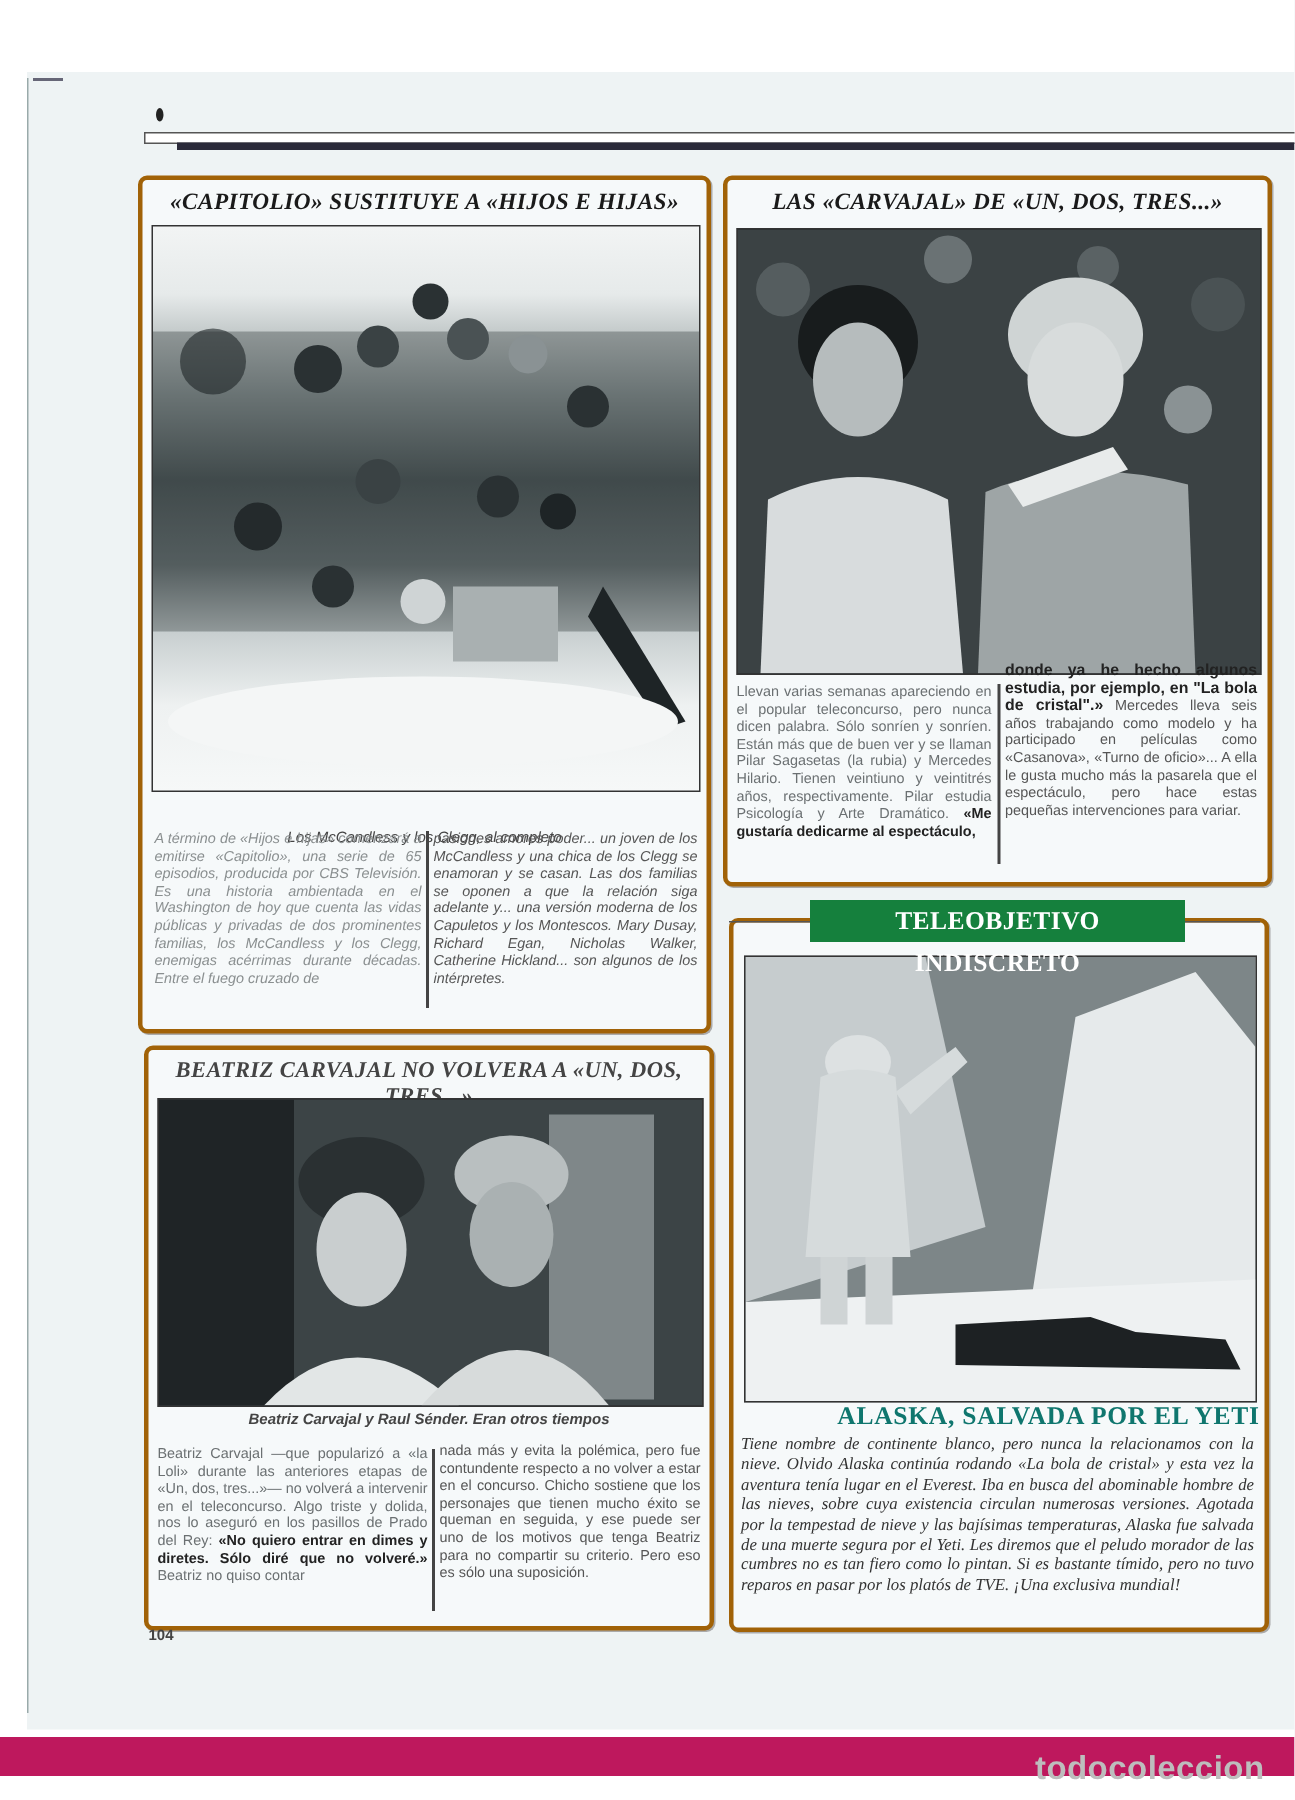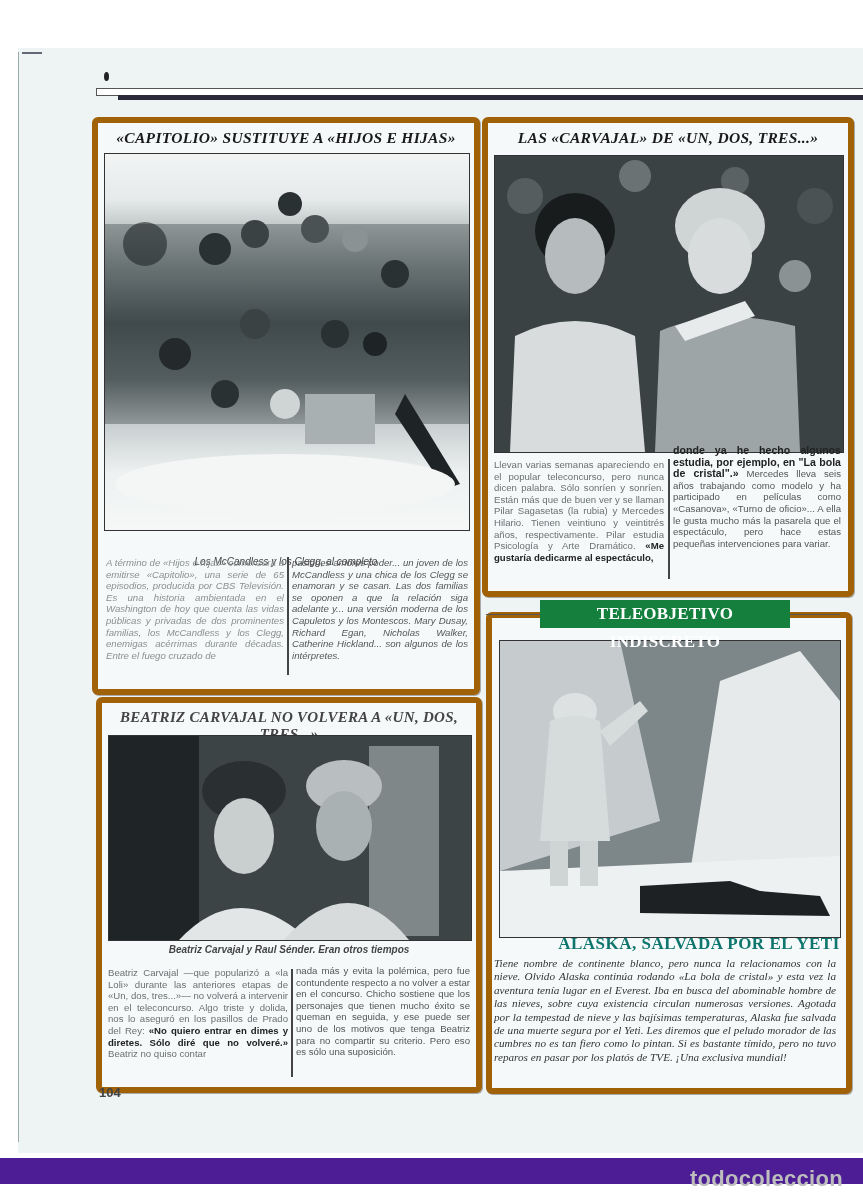--- a/index.html
+++ b/index.html
@@ -3,34 +3,34 @@
 <meta charset="utf-8">
 <style>
   html,body{margin:0;padding:0;}
   body{width:863px;height:1200px;position:relative;overflow:hidden;background:#ffffff;font-family:"Liberation Sans",sans-serif;}
   .page{position:absolute;left:18px;top:48px;width:845px;height:1105px;background:#eef3f4;}
   .page-edge{position:absolute;left:18px;top:52px;width:3px;height:1090px;border-left:1px solid #9aa;}
   .page-corner{position:absolute;left:22px;top:52px;width:20px;height:2px;background:#667;}
   .top-mark{position:absolute;left:104px;top:72px;width:5px;height:9px;border-radius:50%;background:#222;}
   .top-rule-thin{position:absolute;left:96px;top:88px;width:767px;height:6px;border:1px solid #555;border-right:none;background:#fff;}
   .top-rule-thick{position:absolute;left:118px;top:95px;width:745px;height:5px;background:#2a2a3a;}
-  .box{position:absolute;border:6px solid #a16207;border-radius:6px;background:#f6f9fa;box-shadow:1px 1px 0 #aaa;}
+  .box{position:absolute;border:3px solid #a16207;border-radius:6px;background:#f6f9fa;box-shadow:1px 1px 0 #aaa;}
   .heading{font-family:"Liberation Serif",serif;font-style:italic;font-weight:bold;color:#1a1a1a;text-align:center;letter-spacing:0.3px;}
   .photo{position:absolute;border:1px solid #333;overflow:hidden;}
   .caption{position:absolute;font-style:italic;font-size:10px;color:#444;text-align:center;}
   .col{position:absolute;font-size:9.6px;line-height:11.6px;color:#555;font-style:italic;text-align:justify;}
   .col b{color:#222;}
   .col-sep{position:absolute;width:2px;background:#444;}
   .col-upright{font-style:normal;}
   .teleo{position:absolute;left:540px;top:600px;width:250px;height:28px;background:#15803d;color:#fff;font-family:"Liberation Serif",serif;font-weight:bold;font-size:17px;text-align:center;line-height:28px;letter-spacing:0.3px;}
   .teleo-line{position:absolute;left:486px;top:614px;width:354px;height:1px;background:#555;}
   .alaska-title{position:absolute;left:486px;top:934px;width:426px;text-align:center;font-family:"Liberation Serif",serif;font-weight:bold;font-size:17px;color:#0f766e;letter-spacing:0.5px;}
   .alaska-text{position:absolute;left:494px;top:957px;width:342px;font-family:"Liberation Serif",serif;font-style:italic;font-size:11.2px;line-height:13.4px;color:#333;text-align:justify;}
-  .page-num{position:absolute;left:99px;top:1085px;font-weight:bold;font-size:13px;color:#444;}
-  .footer{position:absolute;left:0;top:1158px;width:863px;height:26px;background:#4c1d95;}
+  .page-num{position:absolute;left:99px;top:1085px;font-weight:bold;font-size:10px;color:#444;}
+  .footer{position:absolute;left:0;top:1158px;width:863px;height:26px;background:#be185d;}
   .footer-brand{position:absolute;right:20px;top:8px;font-weight:bold;font-size:22px;color:#bdbdbd;letter-spacing:0.3px;}
 </style>
 </head>
 <body>
 
 <div class="page"></div>
 <div class="page-edge"></div>
 <div class="page-corner"></div>
 <div class="top-mark"></div>
 <div class="top-rule-thin"></div>

